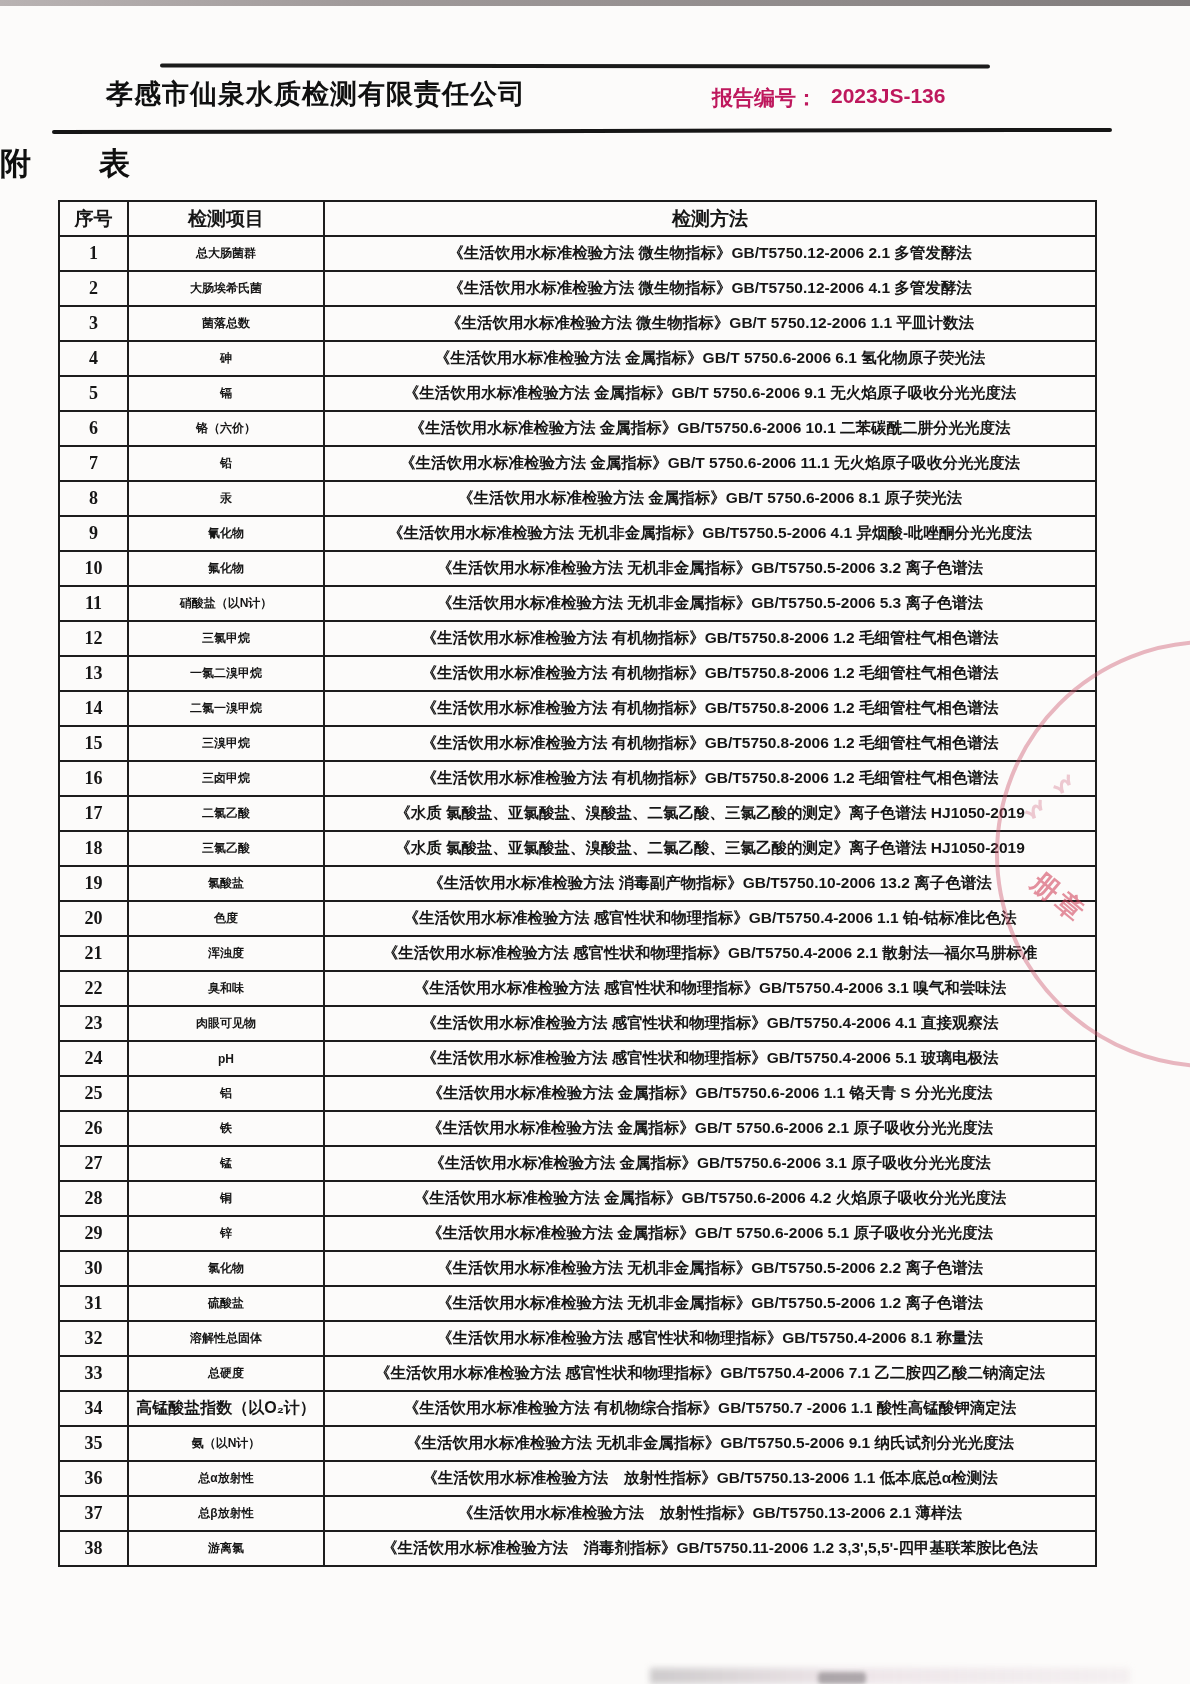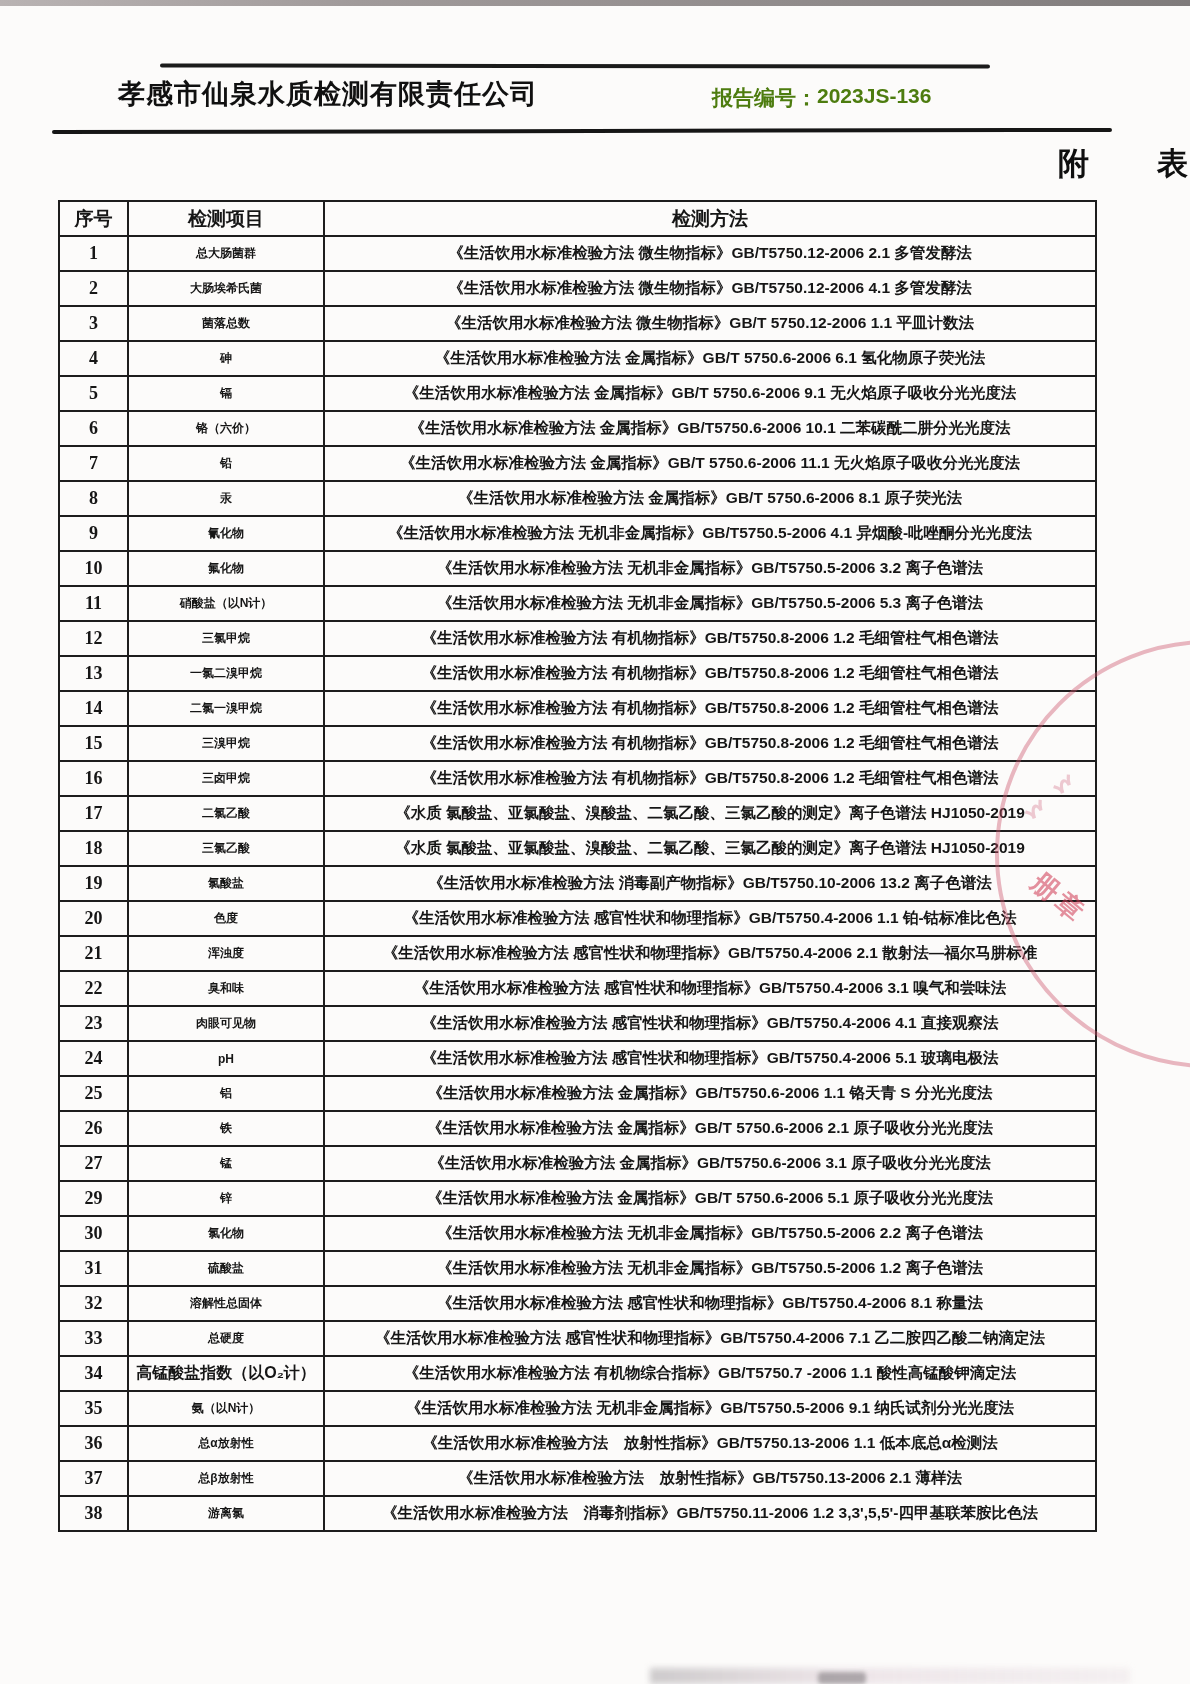--- a/index.html
+++ b/index.html
@@ -11,34 +11,34 @@
   }
   .top-strip{
     position:absolute;top:0;left:0;width:1190px;height:6px;
     background:linear-gradient(90deg,#b9b3b3 0%,#a09a9a 30%,#8f8a8a 70%,#7f7b7b 100%);
   }
   .top-rule{
     position:absolute;left:160px;top:64px;width:830px;height:4px;
     background:#1b1b1b;border-radius:2px;transform:rotate(.08deg);
   }
   .company-name{
-    position:absolute;left:118px;top:76px;
+    position:absolute;left:106px;top:76px;
     font-size:27px;font-weight:700;letter-spacing:1px;color:#101010;
   }
   .report-no{
-    position:absolute;left:712px;top:84px;display:flex;
-    font-size:21px;font-weight:700;color:#4d7c0f;
+    position:absolute;left:712px;top:84px;display:flex;gap:14px;
+    font-size:21px;font-weight:700;color:#be185d;
   }
   .header-divider{
     position:absolute;left:52px;top:129px;width:1060px;height:4px;
     background:#161616;border-radius:2px;transform:rotate(-.12deg);
   }
   .page-title{
     position:absolute;left:0;top:143px;width:1190px;
-    text-align:right;font-size:31px;font-weight:700;color:#0f0f0f;letter-spacing:2px;
+    text-align:left;font-size:31px;font-weight:700;color:#0f0f0f;letter-spacing:2px;
   }
   table.methods{
     position:absolute;left:58px;top:200px;width:1037px;height:1000px;
     border-collapse:collapse;table-layout:fixed;
   }
   table.methods col.c-no{width:69px;}
   table.methods col.c-item{width:196px;}
   table.methods col.c-method{width:772px;}
   table.methods th,table.methods td{
     border:2px solid #1d1d1d;
@@ -261,20 +261,25 @@
     <td class="item-cell">铁</td>
     <td class="method-cell">《生活饮用水标准检验方法 金属指标》GB/T 5750.6-2006 2.1 原子吸收分光光度法</td>
   </tr>
 
   <tr>
     <td class="no-cell">27</td>
     <td class="item-cell">锰</td>
     <td class="method-cell">《生活饮用水标准检验方法 金属指标》GB/T5750.6-2006 3.1 原子吸收分光光度法</td>
   </tr>
 
+  <tr>
+    <td class="no-cell">28</td>
+    <td class="item-cell">铜</td>
+    <td class="method-cell">《生活饮用水标准检验方法 金属指标》GB/T5750.6-2006 4.2 火焰原子吸收分光光度法</td>
+  </tr>
 
   <tr>
     <td class="no-cell">29</td>
     <td class="item-cell">锌</td>
     <td class="method-cell">《生活饮用水标准检验方法 金属指标》GB/T 5750.6-2006 5.1 原子吸收分光光度法</td>
   </tr>
 
   <tr>
     <td class="no-cell">30</td>
     <td class="item-cell">氯化物</td>

